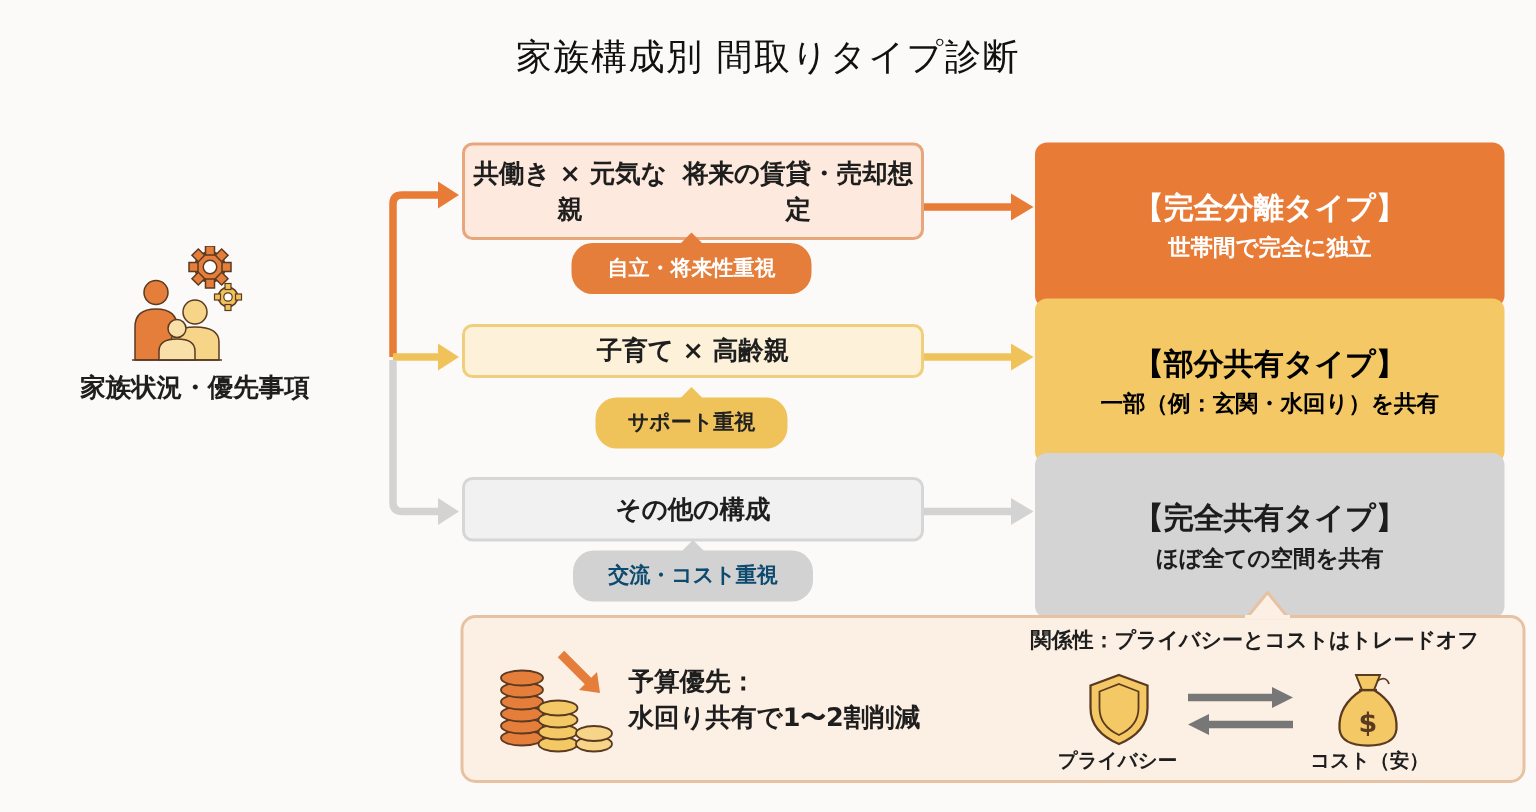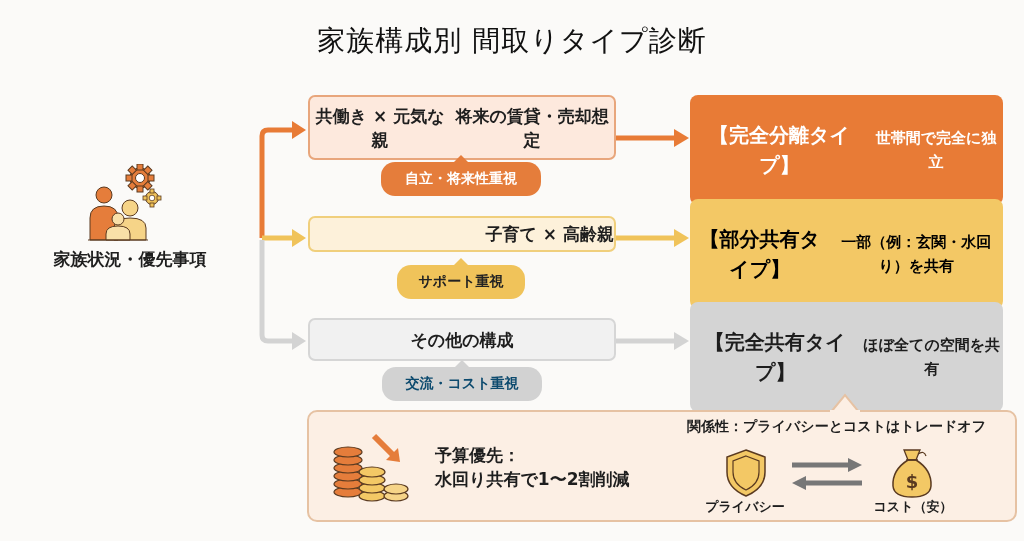--- a/index.html
+++ b/index.html
@@ -6,72 +6,72 @@
   html, body { width: 1024px; height: 541px; overflow: hidden; }
   body {
     background: #fbfaf8;
     font-family: "DejaVu Sans", "Liberation Sans", sans-serif;
     color: #1e1e1e;
     position: relative;
   }
   .abs { position: absolute; }
   .title {
     left: 0; top: 22px; width: 1024px; text-align: center;
-    font-size: 28px; font-weight: normal; letter-spacing: 1px; color: #111;
+    font-size: 24px; font-weight: normal; letter-spacing: 1px; color: #111;
   }
   #connectors { position: absolute; left: 0; top: 0; }
   .start-icon { left: 84px; top: 164px; width: 80px; height: 80px; }
   .start-label {
     left: 20px; top: 248px; width: 220px; text-align: center;
     font-size: 17px; font-weight: bold; line-height: 23px;
   }
   .cond-box {
     position: absolute; left: 308px; width: 308px;
     border-radius: 7px; border: 2px solid;
     display: flex; flex-direction: row; align-items: center; justify-content: center;
     font-weight: bold; font-size: 17px; line-height: 24px; text-align: center;
   }
   .cond-1 { top: 95px; height: 65px; background: #fde9dd; border-color: #e8a67c; }
-  .cond-2 { top: 216px; height: 36px; background: #fdf1da; border-color: #f0cf7c; justify-content: flex-end; }
+  .cond-2 { top: 216px; height: 36px; background: #fdf1da; border-color: #f0cf7c; }
   .cond-3 { top: 318px; height: 43px; background: #f1f1f1; border-color: #d6d6d6; }
   .pill {
     position: absolute; height: 28px; border-radius: 14px;
     font-size: 14px; font-weight: bold; padding: 17px 14px;
     display: flex; align-items: center; justify-content: center;
   }
   .pill::before {
     content: ""; position: absolute; top: -7px; left: 50%; margin-left: -8px;
     border-left: 8px solid transparent; border-right: 8px solid transparent;
     border-bottom: 8px solid;
   }
   .pill-1 { left: 381px; top: 162px; width: 160px; background: #e57d3b; color: #fff; }
   .pill-1::before { border-bottom-color: #e57d3b; }
   .pill-2 { left: 397px; top: 265px; width: 128px; background: #f0c35a; color: #222; }
   .pill-2::before { border-bottom-color: #f0c35a; }
   .pill-3 { left: 382px; top: 367px; width: 160px; background: #d2d2d2; color: #0c4a6e; }
   .pill-3::before { border-bottom-color: #d2d2d2; }
   .result-box {
     position: absolute; left: 690px; width: 313px; height: 110px;
     border-radius: 8px;
-    display: flex; align-items: center; justify-content: center;
+    display: flex; flex-direction: column; align-items: center; justify-content: center;
     text-align: center; font-weight: bold;
   }
   .result-box .r-title { font-size: 20px; line-height: 30px; }
   .result-box .r-sub { font-size: 15px; line-height: 24px; }
   .result-1 { top: 95px; background: #e87b36; color: #fff; }
   .result-2 { top: 199px; background: #f3c865; color: #000000; }
   .result-3 { top: 302px; background: #d4d4d4; color: #1d1d1d; text-align: center; }
   .bottom-panel {
     position: absolute; left: 307px; top: 410px; width: 710px; height: 112px;
     background: #fcefe4; border: 2px solid #e6c2a3; border-radius: 10px;
   }
   .coins-icon { left: 330px; top: 432px; width: 80px; height: 72px; }
   .budget-text {
     left: 419px; top: 443px; width: 230px;
-    font-size: 17px; font-weight: bold; line-height: 24px; margin-left: 16px;
+    font-size: 17px; font-weight: bold; line-height: 24px;
   }
   .relation-title {
     left: 664px; top: 418px; width: 345px; text-align: center;
     font-size: 14px; font-weight: bold;
   }
   .shield-icon { left: 723px; top: 448px; width: 46px; height: 50px; }
   .bag-icon { left: 888px; top: 446px; width: 48px; height: 54px; }
   .swap-icon { left: 790px; top: 456px; width: 74px; height: 36px; }
   .privacy-label {
     left: 690px; top: 498px; width: 110px; text-align: center;

